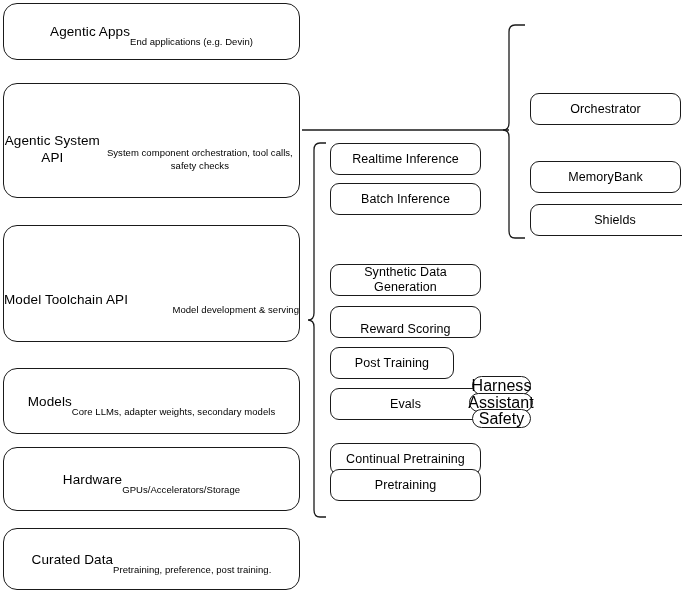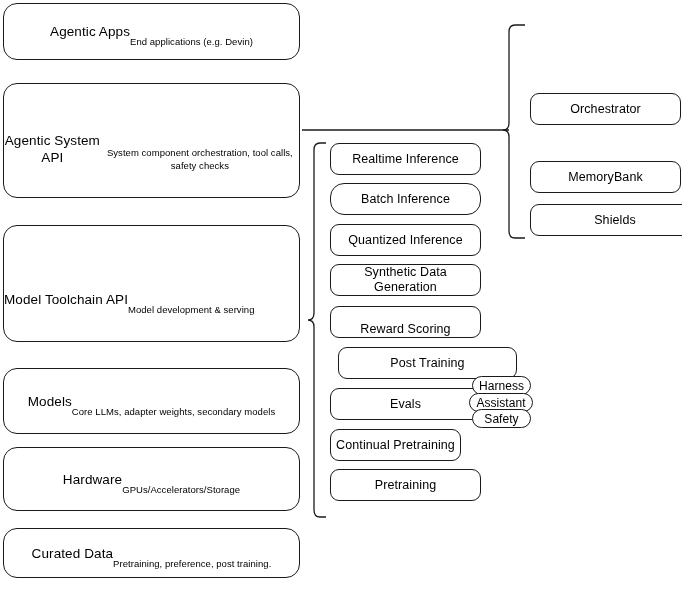--- a/index.html
+++ b/index.html
@@ -63,21 +63,21 @@
   
   .pill {
     position: absolute;
     box-sizing: border-box;
     border: 1.3px solid #1a1a1a;
     border-radius: 999px;
     background: #ffffff;
     display: flex;
     align-items: center;
     justify-content: center;
-    font-size: 12px;
+    font-size: 16px;
     line-height: 14px;
     letter-spacing: 0.05px;
     height: 19px;
   }
 
   
   .connectors {
     position: absolute;
     left: 0;
     top: 0;
@@ -108,62 +108,59 @@
   <div class="box stack-box" style="left:3px; top:3px; width:297px; height:57px;">
     <div class="title">Agentic Apps</div>
     <div class="subtitle">End applications (e.g. Devin)</div>
   </div>
 
   <div class="box stack-box" style="left:3px; top:83px; width:297px; height:115px; justify-content:flex-start; padding-top:17px;">
     <div class="title">Agentic System API</div>
     <div class="subtitle">System component orchestration, tool calls, safety checks</div>
   </div>
 
-  <div class="box stack-box" style="left:3px; top:225px; width:297px; height:117px; justify-content:flex-start; padding-top:31px;">
+  <div class="box stack-box" style="left:3px; top:225px; width:297px; height:117px; justify-content:space-between; padding-top:31px;">
     <div class="title">Model Toolchain API</div>
     <div class="subtitle">Model development &amp; serving</div>
   </div>
 
   <div class="box stack-box" style="left:3px; top:447px; width:297px; height:64px;">
     <div class="title">Hardware</div>
     <div class="subtitle">GPUs/Accelerators/Storage</div>
   </div>
 
   <div class="box stack-box" style="left:3px; top:368px; width:297px; height:66px;">
     <div class="title">Models</div>
     <div class="subtitle">Core LLMs, adapter weights, secondary models</div>
   </div>
 
-  <div class="box stack-box" style="left:3px; top:528px; width:297px; height:50px;">
+  <div class="box stack-box" style="left:3px; top:528px; width:297px; height:62px;">
     <div class="title">Curated Data</div>
     <div class="subtitle">Pretraining, preference, post training.</div>
   </div>
 
   <div class="box leaf-box" style="left:330px; top:143px; width:151px;">
     <div class="label">Realtime Inference</div>
   </div>
-  <div class="box leaf-box" style="left:330px; top:183px; width:151px;border-radius:14px;">
+  <div class="box leaf-box" style="left:330px; top:183px; width:151px;">
     <div class="label">Batch Inference</div>
-  </div>
-  <div class="box leaf-box" style="left:330px; top:224px; width:151px;">
-    <div class="label">Quantized Inference</div>
   </div>
   <div class="box leaf-box" style="left:330px; top:264px; width:151px;">
     <div class="label">Synthetic Data Generation</div>
   </div>
   <div class="box leaf-box" style="left:330px; top:306px; width:151px;align-items:flex-end;">
     <div class="label">Reward Scoring</div>
   </div>
-  <div class="box leaf-box" style="left:330px; top:347px; width:179px;margin-left:8px;">
+  <div class="box leaf-box" style="left:330px; top:347px; width:124px;">
     <div class="label">Post Training</div>
   </div>
   <div class="box leaf-box" style="left:330px; top:388px; width:151px;">
     <div class="label">Evals</div>
   </div>
-  <div class="box leaf-box" style="left:330px; top:429px; width:131px;text-align:center;">
+  <div class="box leaf-box" style="left:330px; top:443px; width:151px;text-align:center;">
     <div class="label">Continual Pretraining</div>
   </div>
   <div class="box leaf-box" style="left:330px; top:469px; width:151px;">
     <div class="label">Pretraining</div>
   </div>
 
   <div class="pill" style="left:472px; top:376px; width:59px;">
     <span>Harness</span>
   </div>
   <div class="pill" style="left:469px; top:393px; width:64px;">

